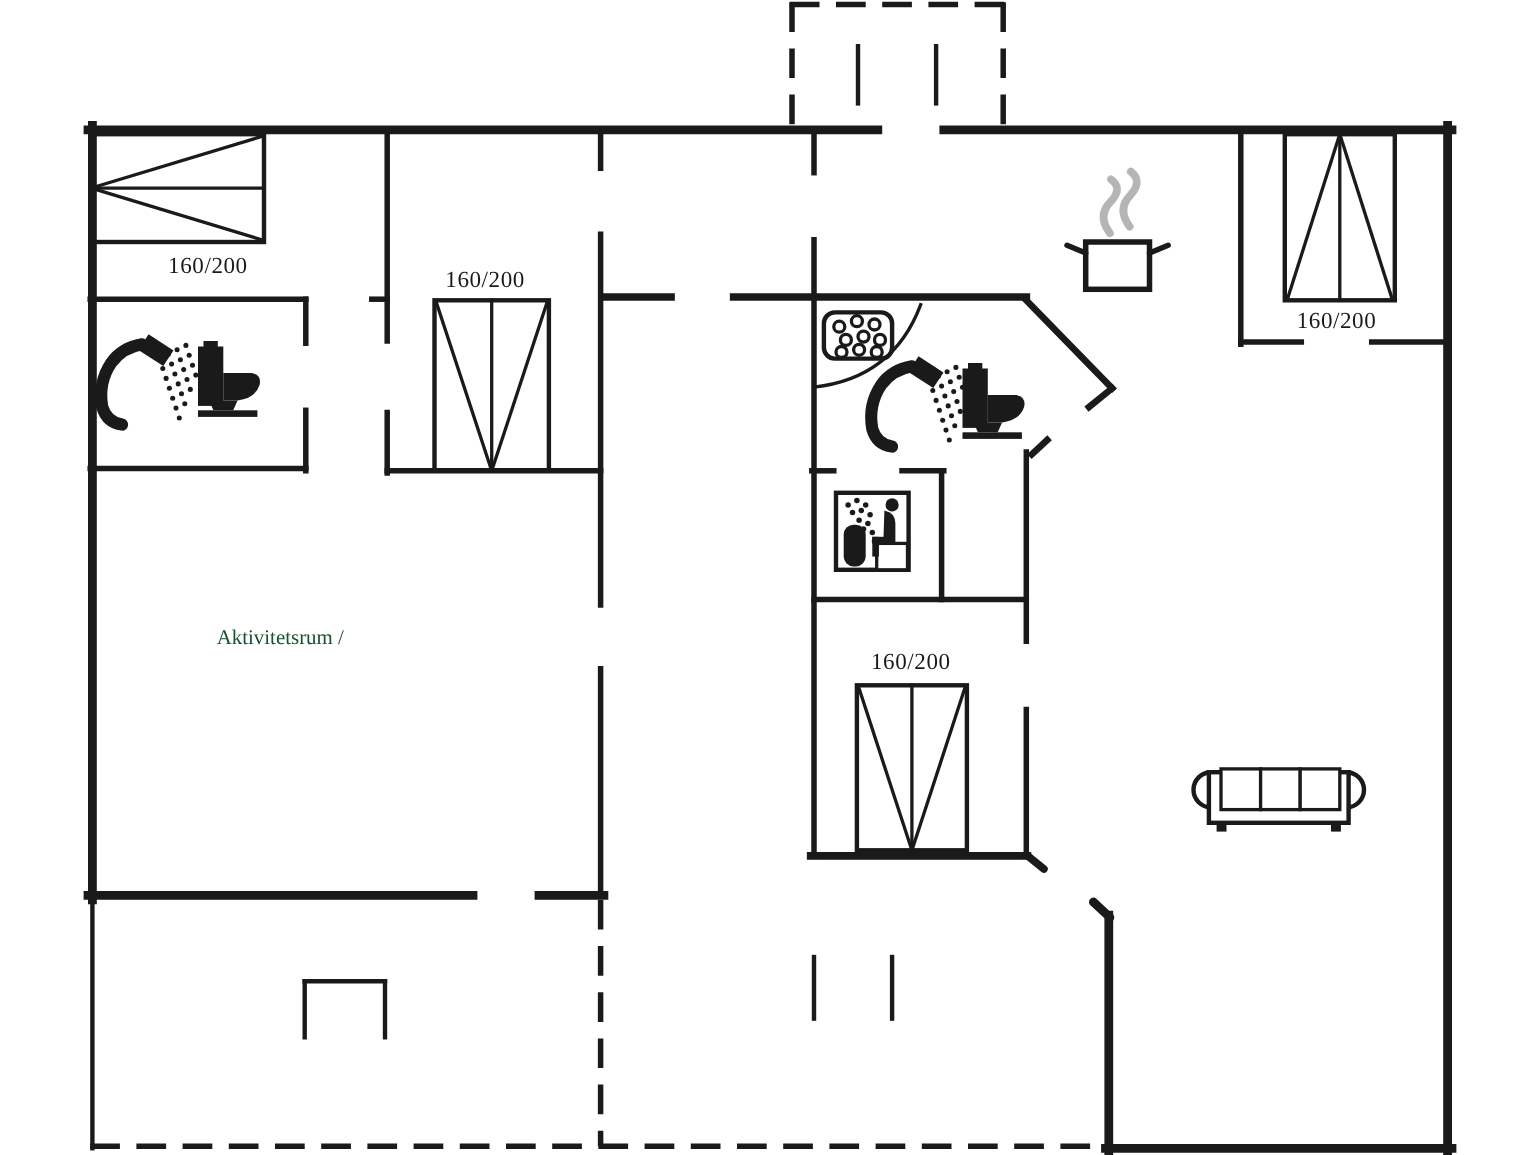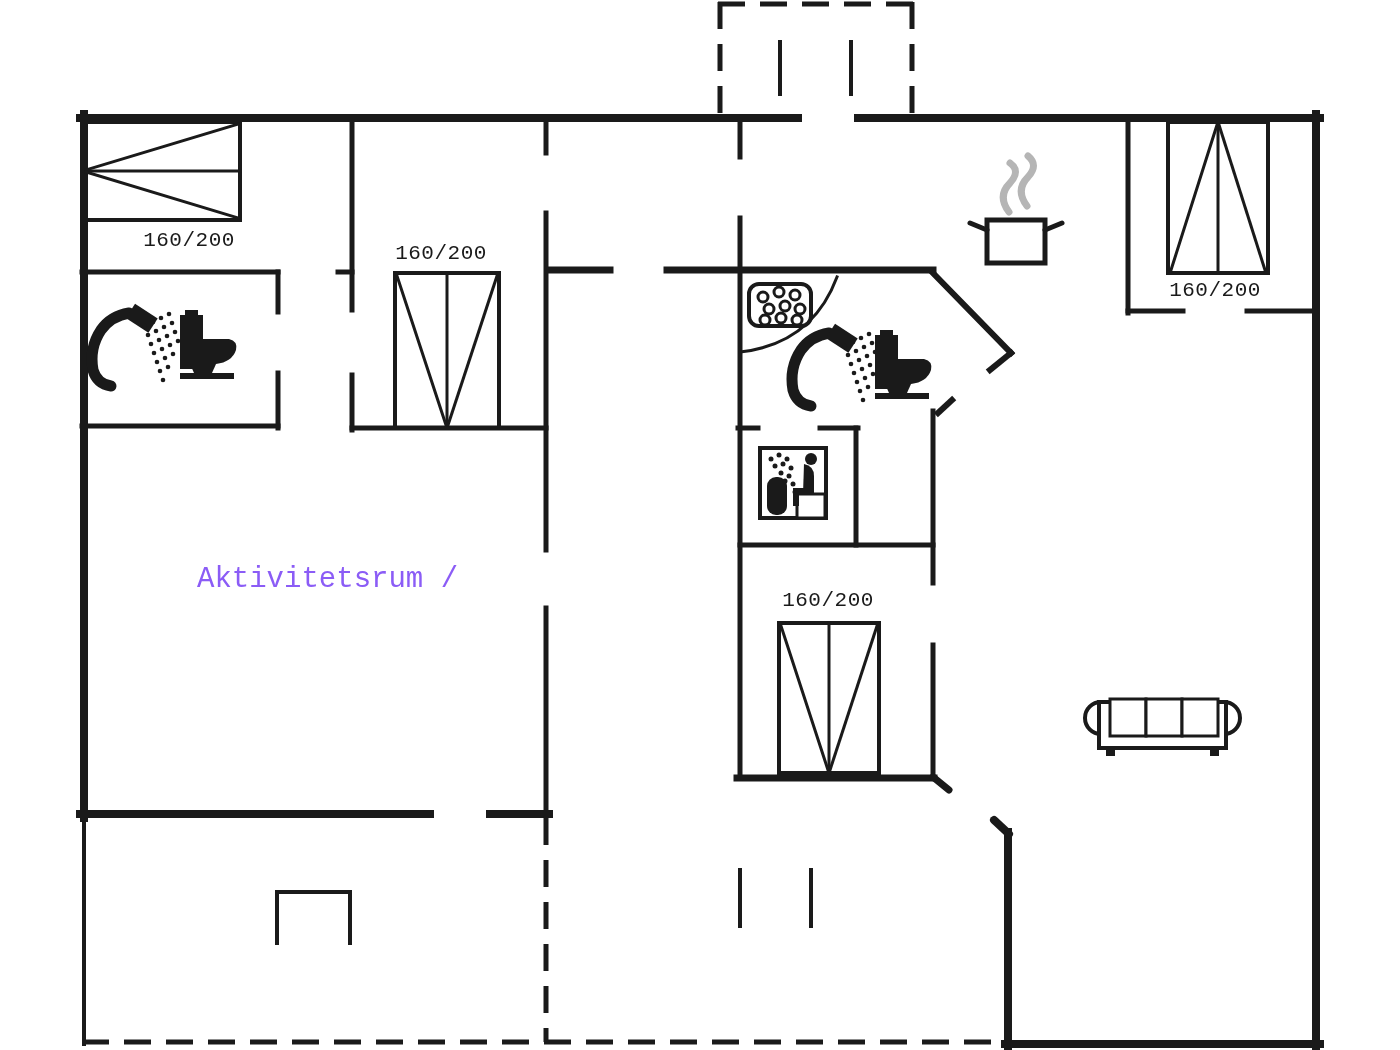--- a/index.html
+++ b/index.html
@@ -1,30 +1,30 @@
 <!DOCTYPE html>
 <html><head>
 <meta charset="utf-8">
 <style>
   html,body{margin:0;padding:0;background:#ffffff;}
   .stage{position:relative;width:1400px;height:1050px;background:#ffffff;overflow:hidden;
-         font-family:Liberation Mono, monospace;}
+         font-family:Liberation Serif, serif;}
   .stage svg{position:absolute;left:0;top:0;}
   
   .ln{stroke:#1a1a1a;fill:none;stroke-linecap:square;}
   .w8{stroke-width:8;} .w7{stroke-width:7;} .w6{stroke-width:6;}
   .w5{stroke-width:5;} .w4{stroke-width:4;} .w3{stroke-width:3;}
   .rnd{stroke-linecap:round;}
   .dash{stroke-dasharray:27 15;stroke-linecap:butt;}
   .blk{fill:#1a1a1a;stroke:none;}
   .wht{fill:#ffffff;}
   
   .lbl{position:absolute;color:#1a1a1a;font-size:21px;letter-spacing:0.5px;
        width:160px;text-align:center;white-space:nowrap;}
-  .room-lbl{position:absolute;color:#8b5cf6;font-size:29px;line-height:39px;
+  .room-lbl{position:absolute;color:#14532d;font-size:19px;line-height:39px;
        text-align:right;white-space:nowrap;}
 </style>
 </head>
 <body>
 
 <div class="stage">
 
 <svg width="1400" height="1050" viewBox="0 0 1400 1050">
 
   <g>

